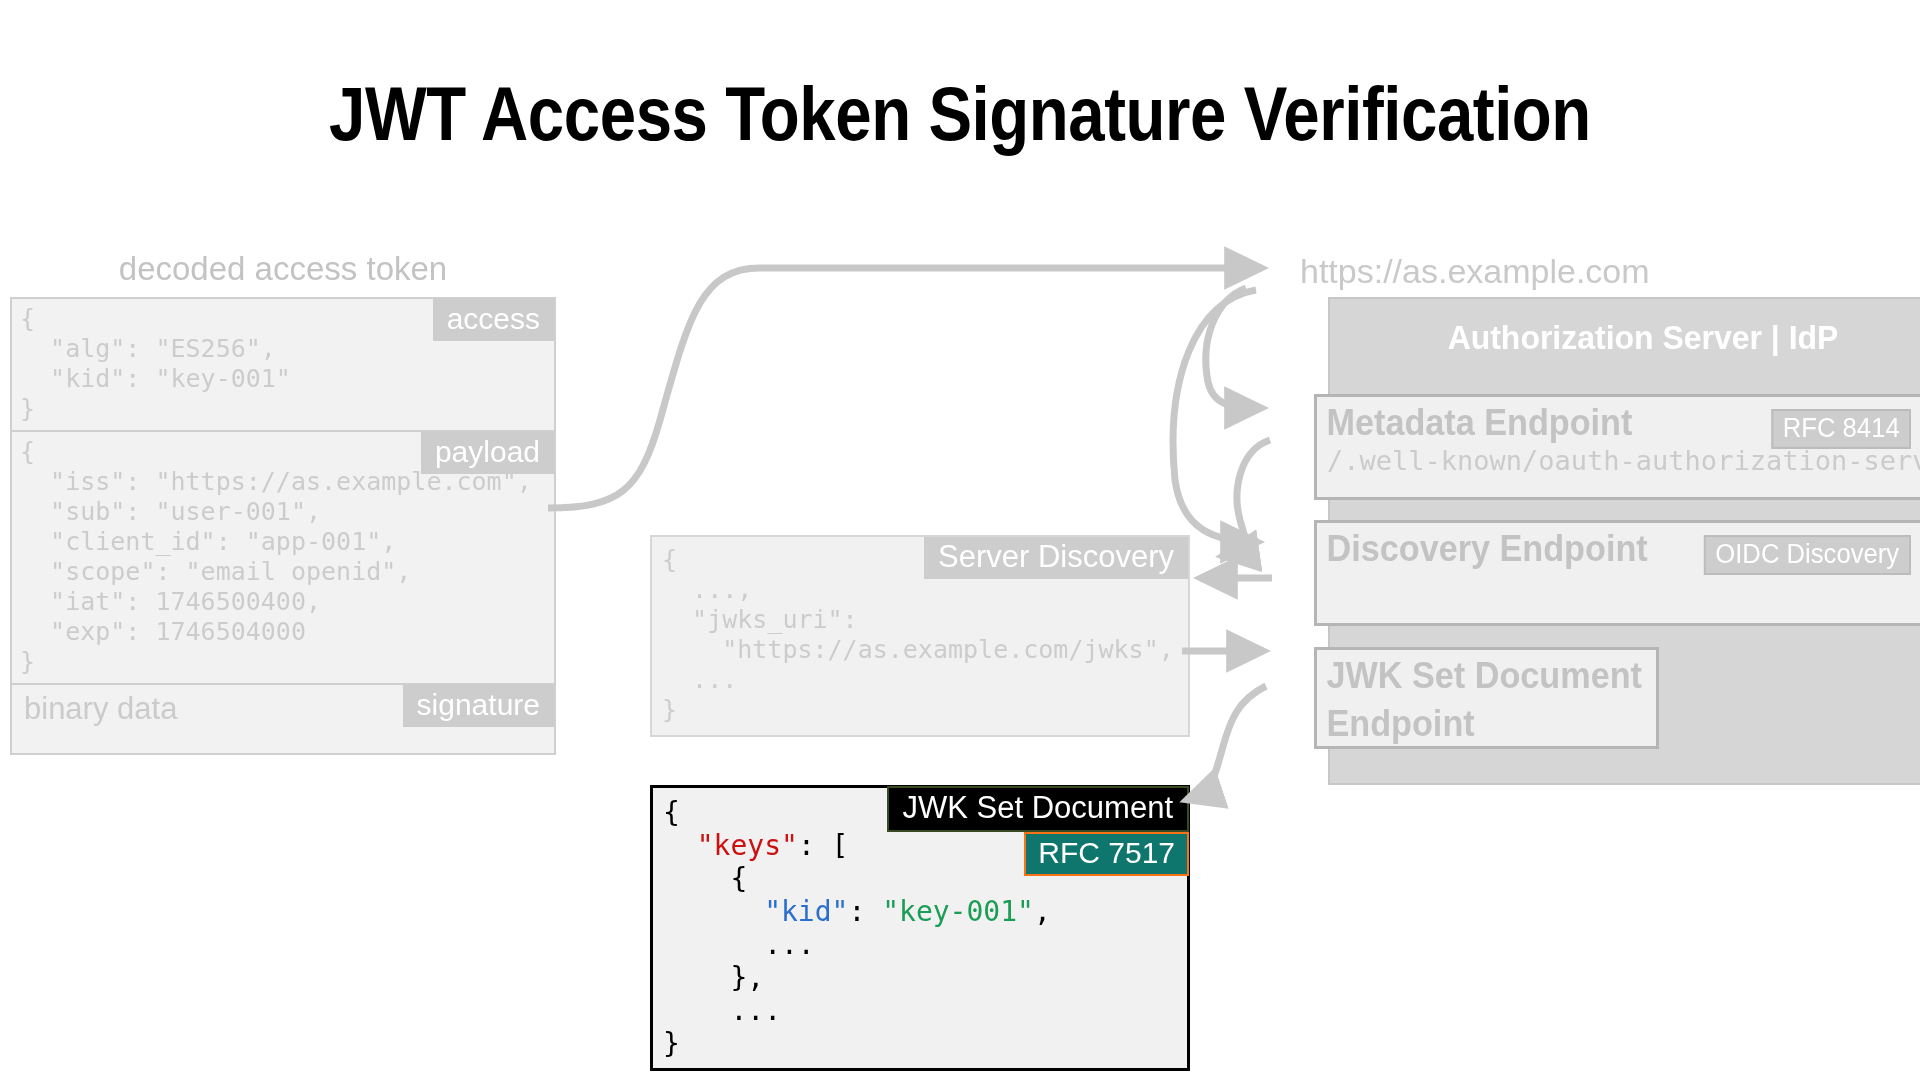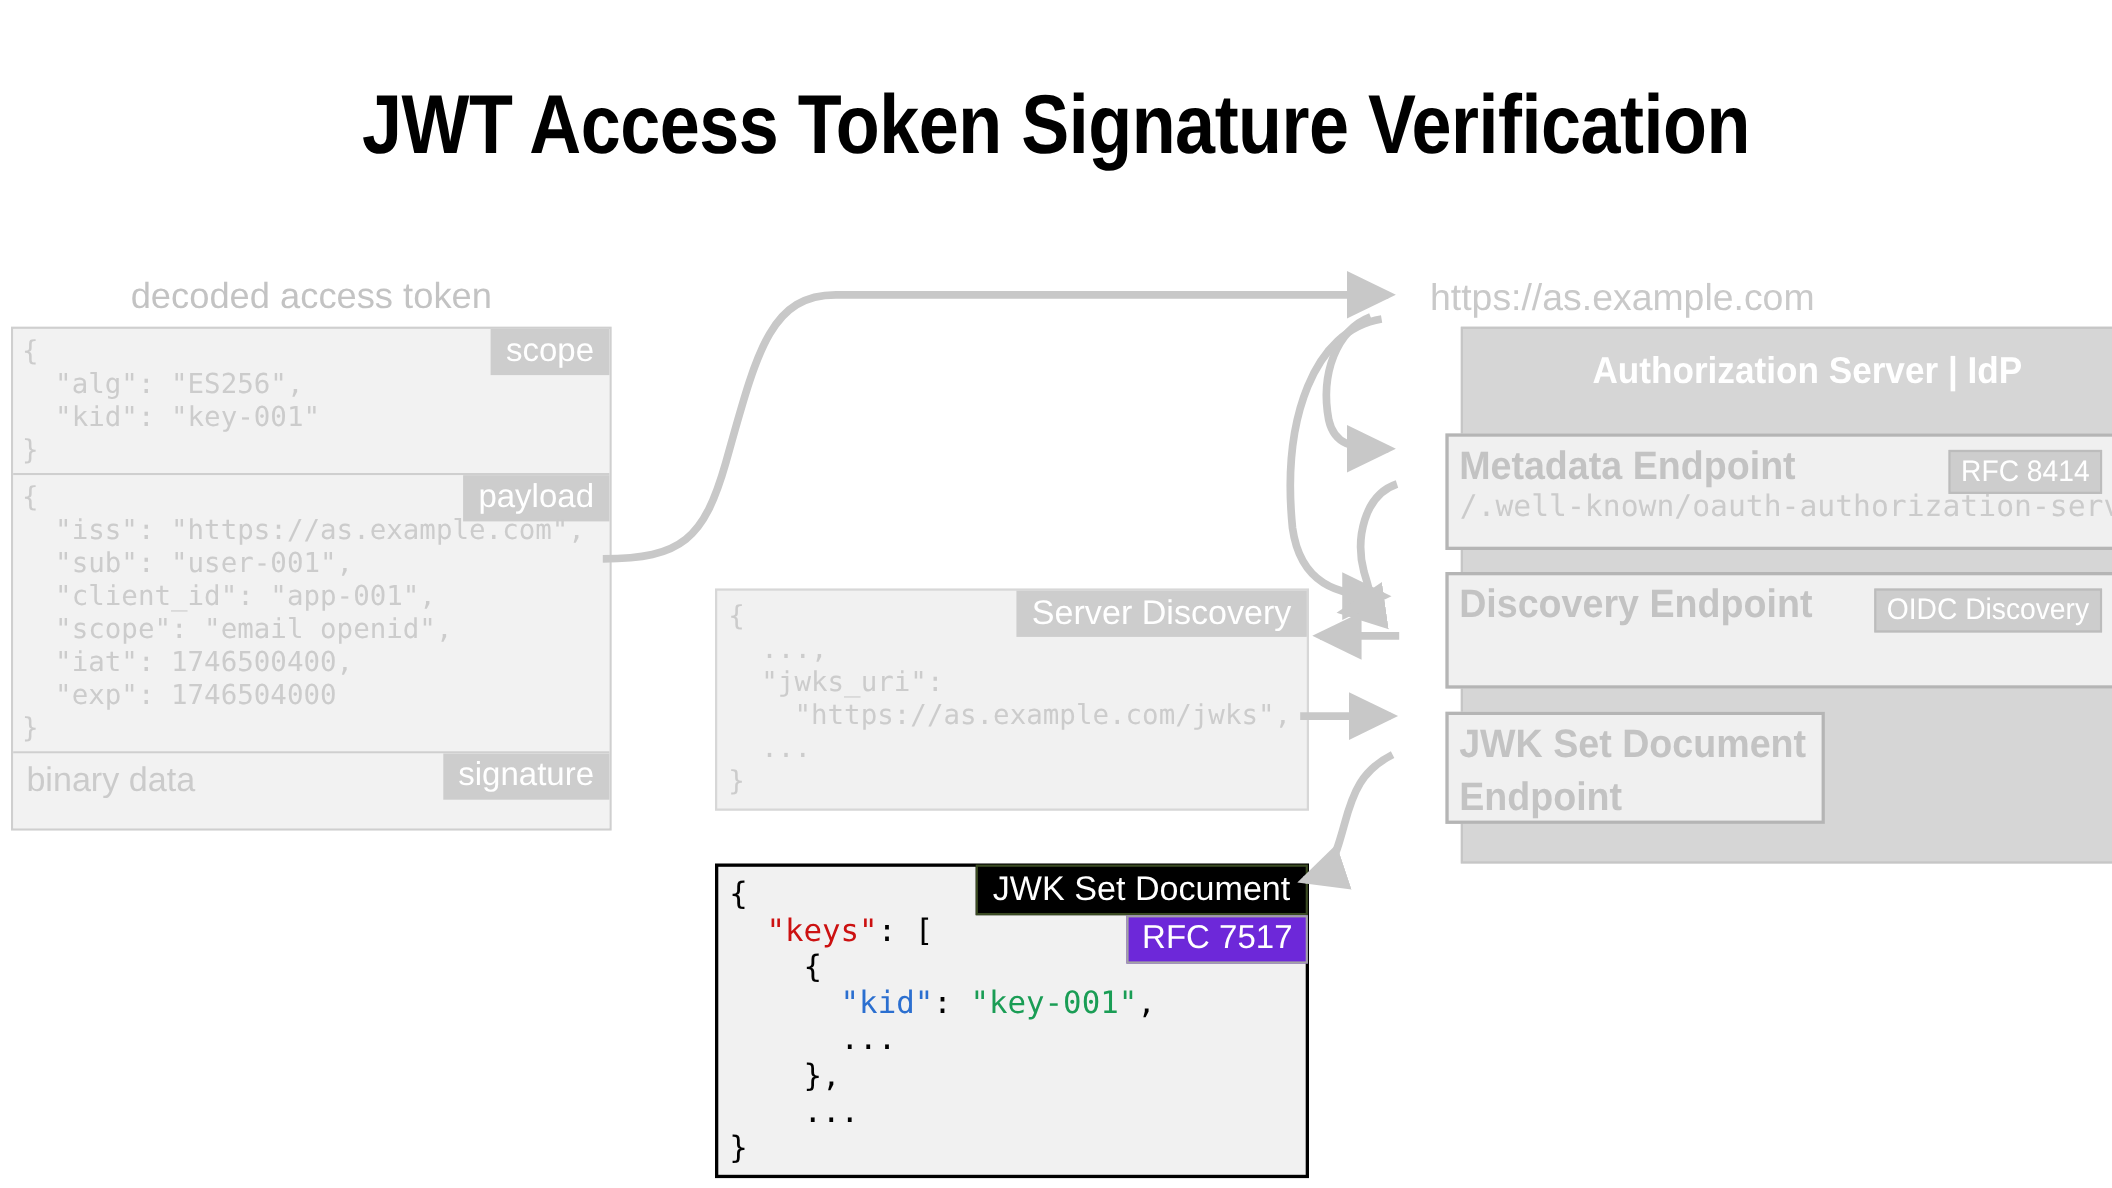--- a/index.html
+++ b/index.html
@@ -139,22 +139,22 @@
     font-size: 31px;
     line-height: 38px;
     padding: 1px 14px 3px 14px;
     white-space: nowrap;
     z-index: 3;
   }
   #jwk-rfc-badge {
     position: absolute;
     right: -2px;
     top: 44px;
-    background: #6d28d9;
-    border: 2px solid #a3a3a3;
+    background: #0f766e;
+    border: 2px solid #f97316;
     color: #ffffff;
     font-size: 30px;
     line-height: 36px;
     padding: 1px 12px 3px 12px;
     white-space: nowrap;
     z-index: 3;
   }
   #jwk-code {
     font-family: "DejaVu Sans Mono", "Liberation Mono", monospace;
     font-size: 28px;
@@ -267,21 +267,21 @@
 </head>
 <body>
 
 <div id="page-title">JWT Access Token Signature Verification</div>
 
 <div id="token-caption">decoded access token</div>
 
 <div id="token-panel">
 
   <div class="token-section">
-    <div class="token-tag">scope</div>
+    <div class="token-tag">access</div>
     <div class="token-code">{
   "alg": "ES256",
   "kid": "key-001"
 }</div>
   </div>
 
   <div class="token-section">
     <div class="token-tag">payload</div>
     <div class="token-code">{
   "iss": "https://as.example.com",

